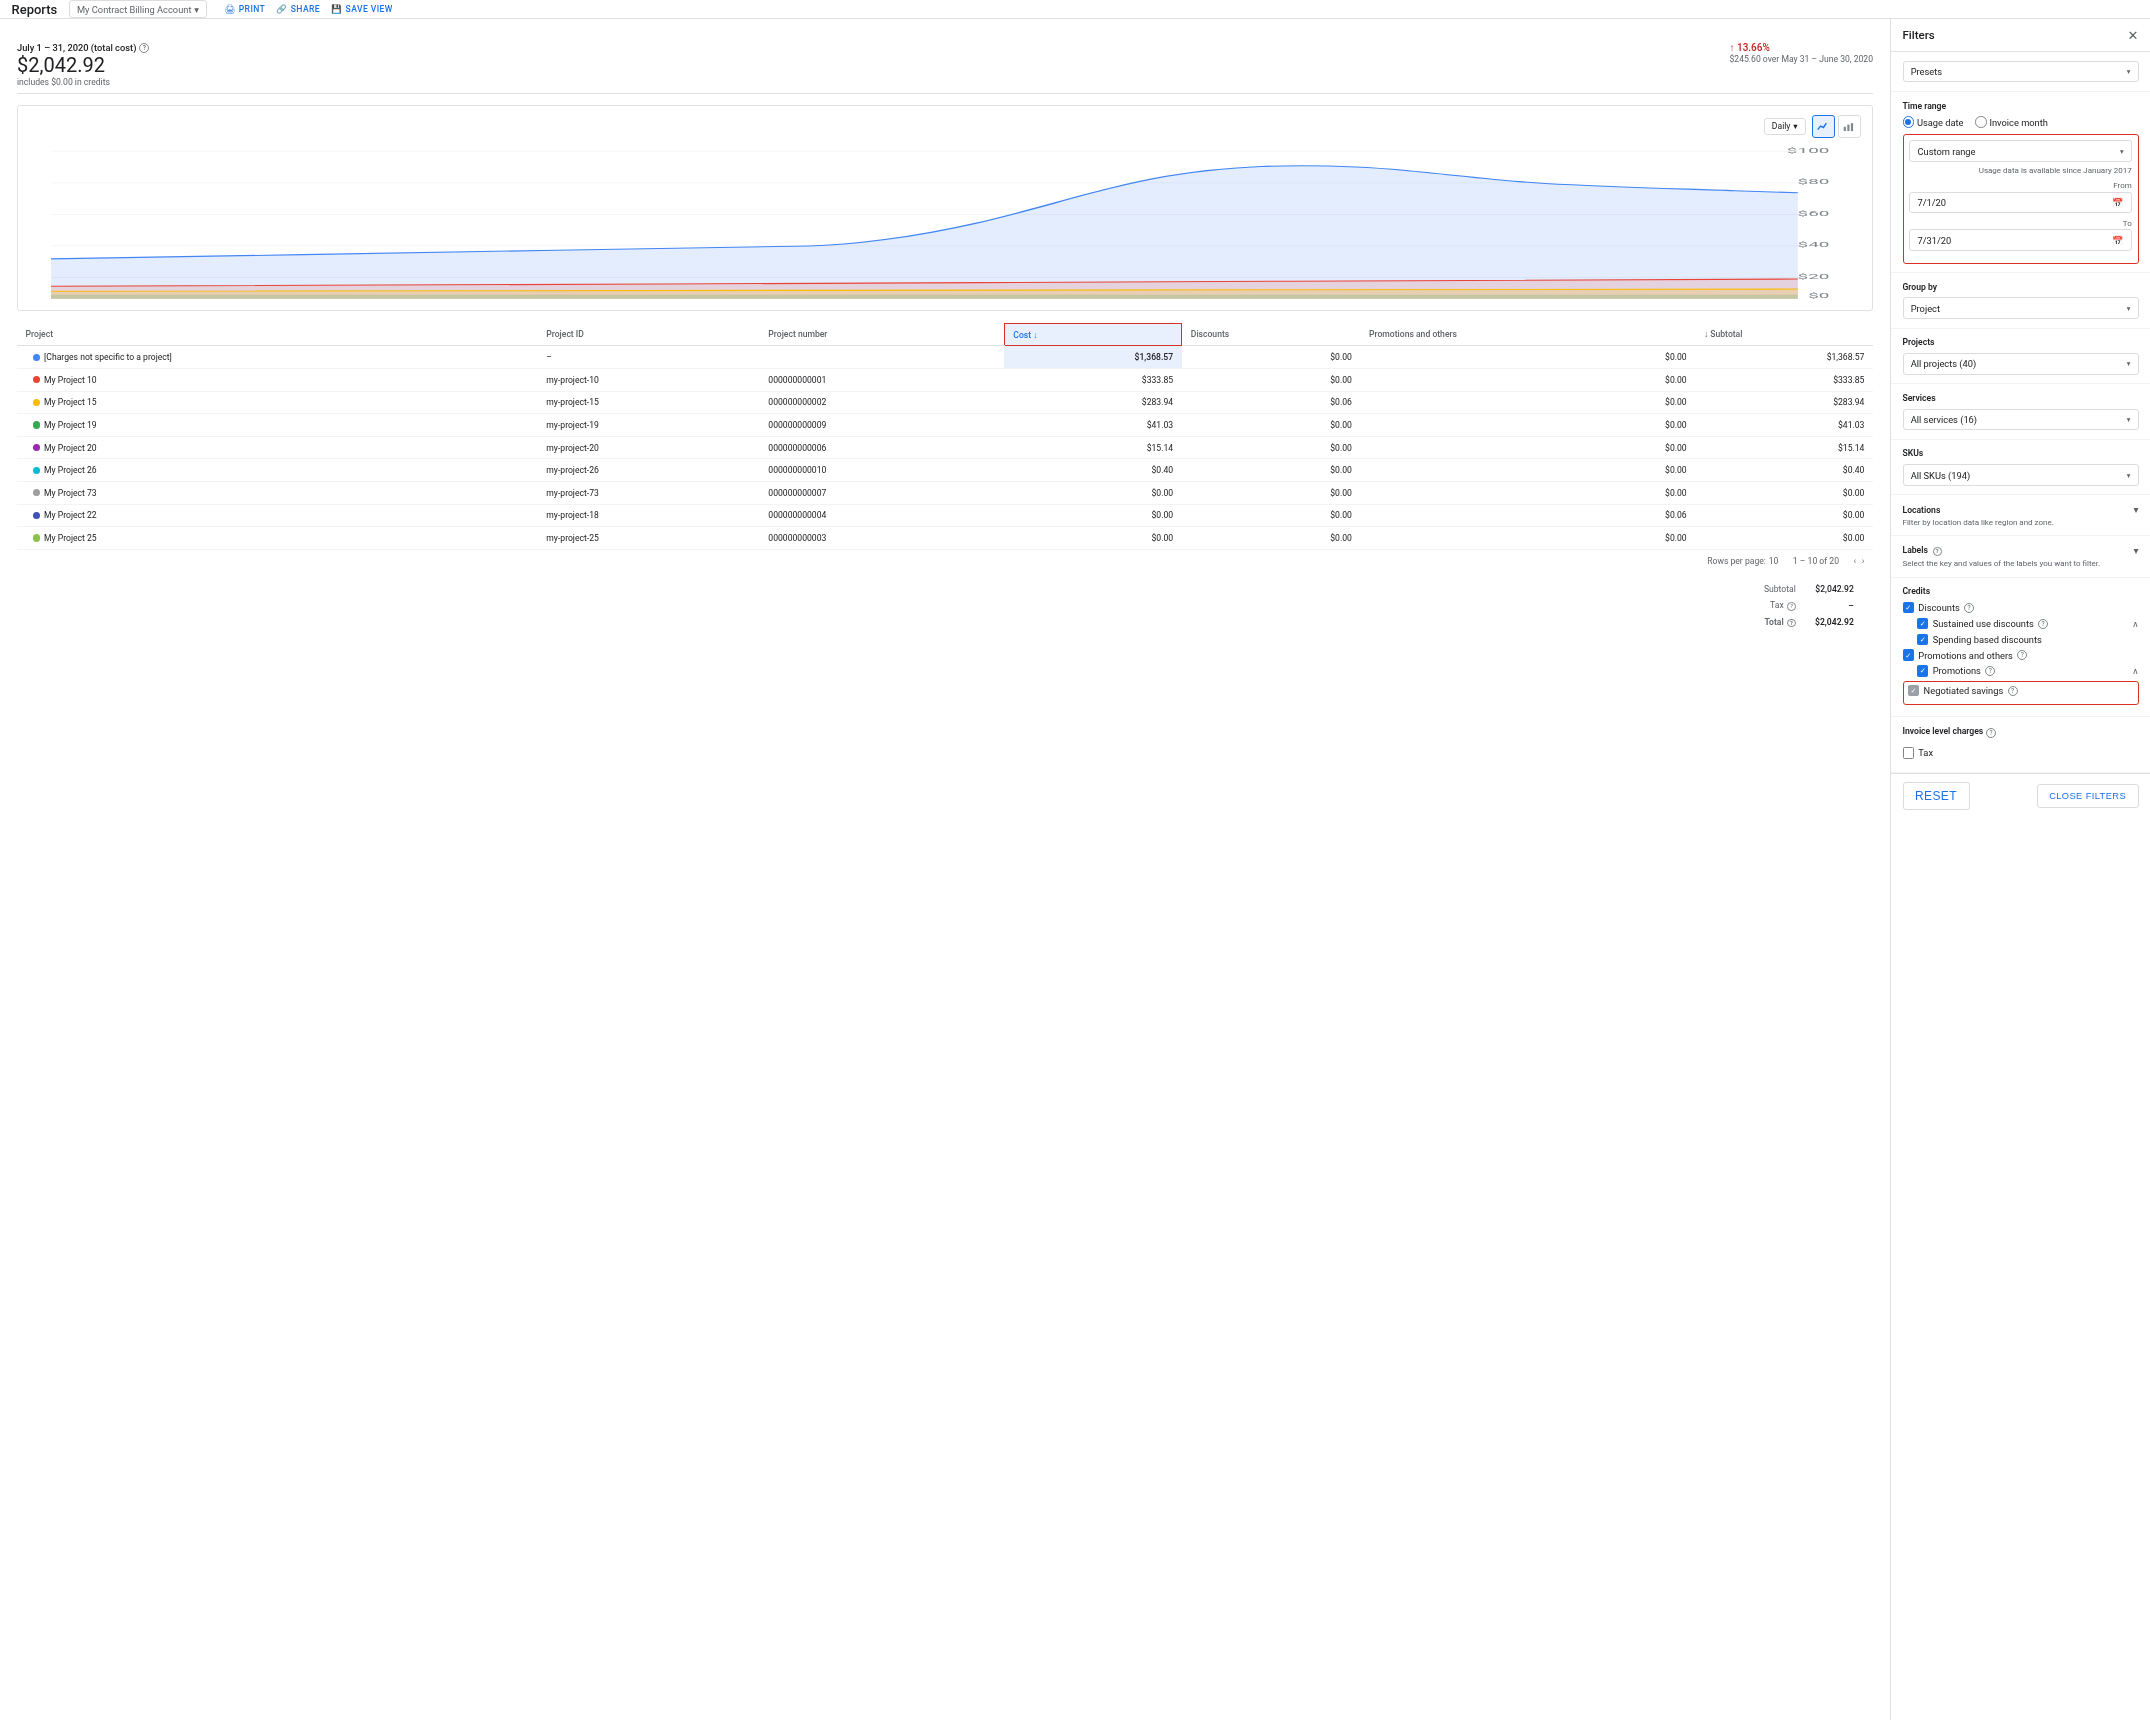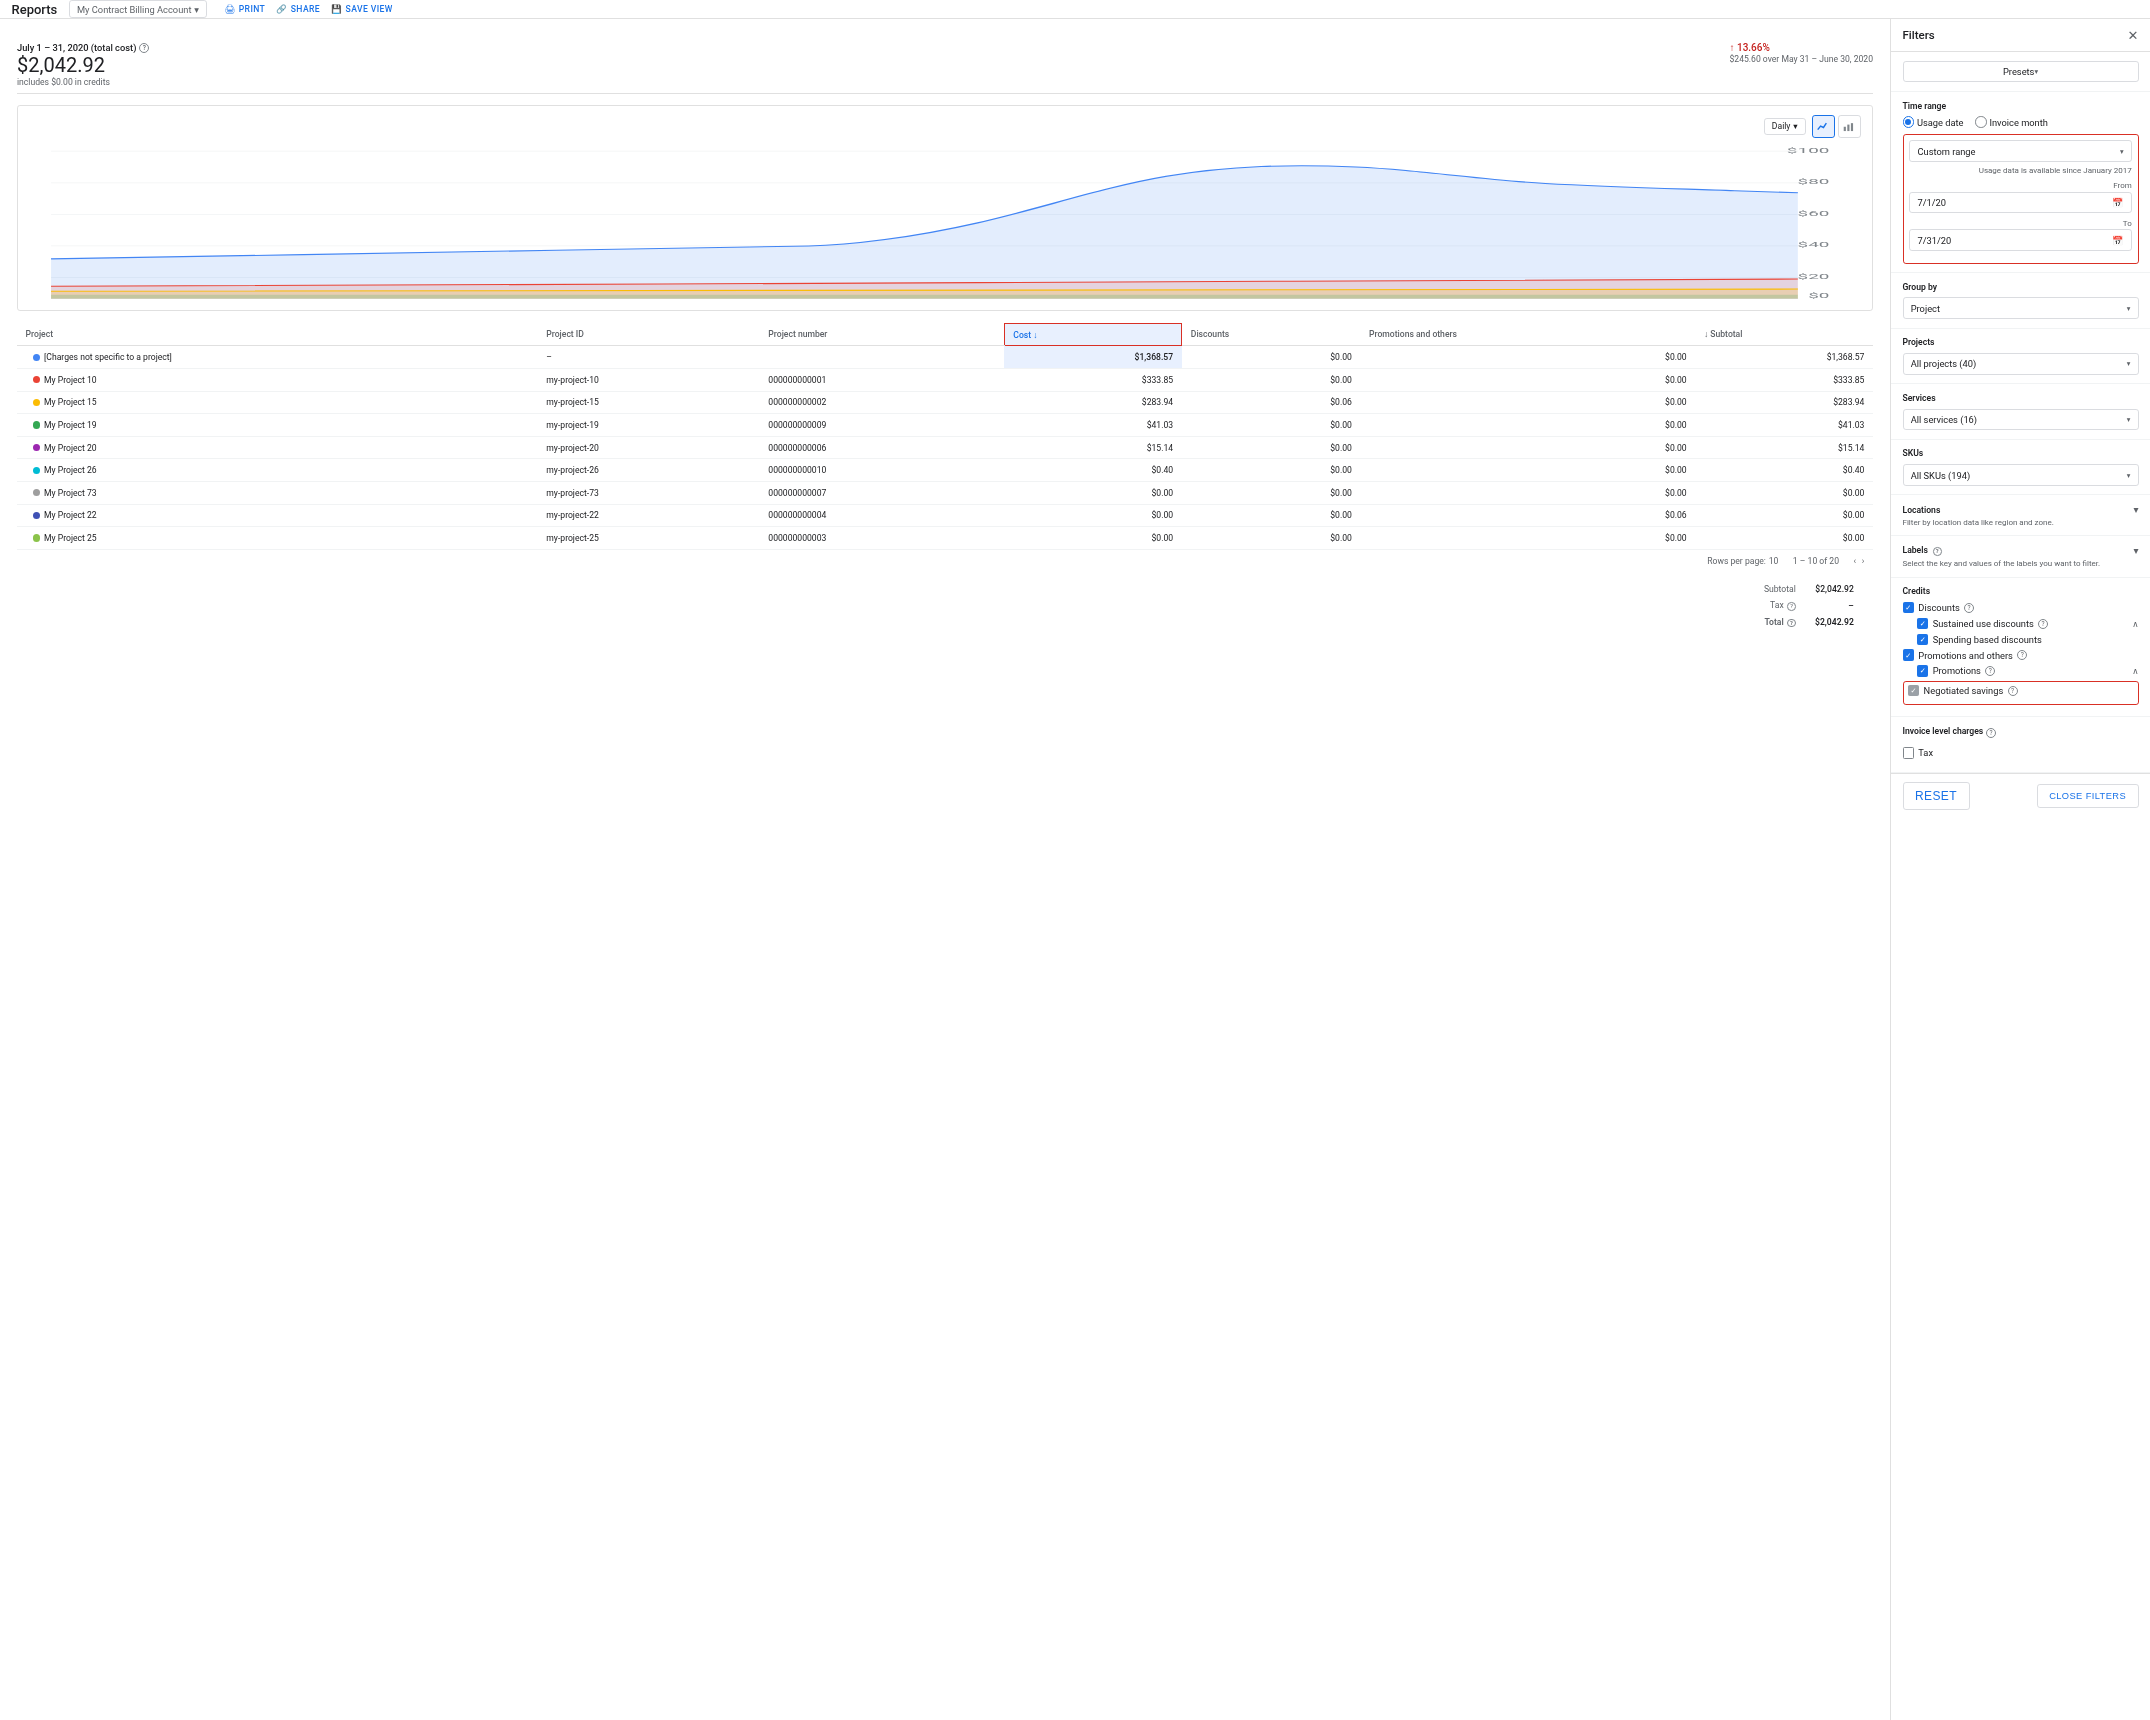--- a/index.html
+++ b/index.html
@@ -57,21 +57,21 @@
     .totals-table .value { text-align: right; font-weight: 500; }
 
     
     .filters-header { display: flex; align-items: center; justify-content: space-between; padding: 8.6px 11.5px; border-bottom: 0.7px solid #e0e0e0; }
     .filters-title { font-size: 11.5px; font-weight: 500; }
     .close-icon-btn { cursor: pointer; color: #5f6368; font-size: 13px; }
 
     .filter-section { padding: 8.6px 11.5px; border-bottom: 0.7px solid #f1f3f4; }
     .filter-label-bold { font-size: 8.6px; font-weight: 600; color: #202124; margin-bottom: 5.8px; }
 
-    .presets-dropdown { width: 100%; border: 0.7px solid #dadce0; border-radius: 2.9px; padding: 4.3px 7.2px; font-size: 9.3px; display: flex; align-items: center; justify-content: center; cursor: pointer; }
+    .presets-dropdown { width: 100%; border: 0.7px solid #dadce0; border-radius: 2.9px; padding: 4.3px 7.2px; font-size: 9.3px; display: flex; align-items: center; justify-content: space-between; cursor: pointer; }
 
     .radio-group { display: flex; align-items: center; gap: 11.5px; margin-bottom: 5.8px; }
     .radio-option { display: flex; align-items: center; gap: 2.9px; font-size: 9.3px; cursor: pointer; }
     .radio-circle { width: 11.5px; height: 11.5px; border-radius: 50%; border: 1.4px solid #1a73e8; display: flex; align-items: center; justify-content: center; }
     .radio-circle.selected::after { content: ''; width: 5.8px; height: 5.8px; border-radius: 50%; background: #1a73e8; }
     .radio-circle.unselected { border-color: #80868b; }
 
     .time-range-box { border: 1.4px solid #d93025; border-radius: 2.9px; padding: 5.8px; margin-top: 2.9px; text-align: right; }
     .custom-range-dropdown { width: 100%; border: 0.7px solid #dadce0; border-radius: 2.9px; padding: 4.3px 7.2px; font-size: 9.3px; display: flex; align-items: center; justify-content: space-between; cursor: pointer; margin-bottom: 4.3px; }
     .usage-note { font-size: 8px; color: #5f6368; margin-bottom: 5.8px; }
@@ -311,21 +311,21 @@
             <td>000000000007</td>
             <td class="numeric">$0.00</td>
             <td class="numeric">$0.00</td>
             <td class="numeric">$0.00</td>
             <td class="numeric">$0.00</td>
           </tr>
           <tr>
             <td>
               <div class="project-cell"><span class="project-dot" style="background:#3f51b5"></span>My Project 22</div>
             </td>
-            <td>my-project-22</td>
+            <td>my-project-18</td>
             <td>000000000004</td>
             <td class="numeric">$0.00</td>
             <td class="numeric">$0.00</td>
             <td class="numeric">$0.06</td>
             <td class="numeric">$0.00</td>
           </tr>
           <tr>
             <td>
               <div class="project-cell"><span class="project-dot" style="background:#8bc34a"></span>My Project 25</div>
             </td>

